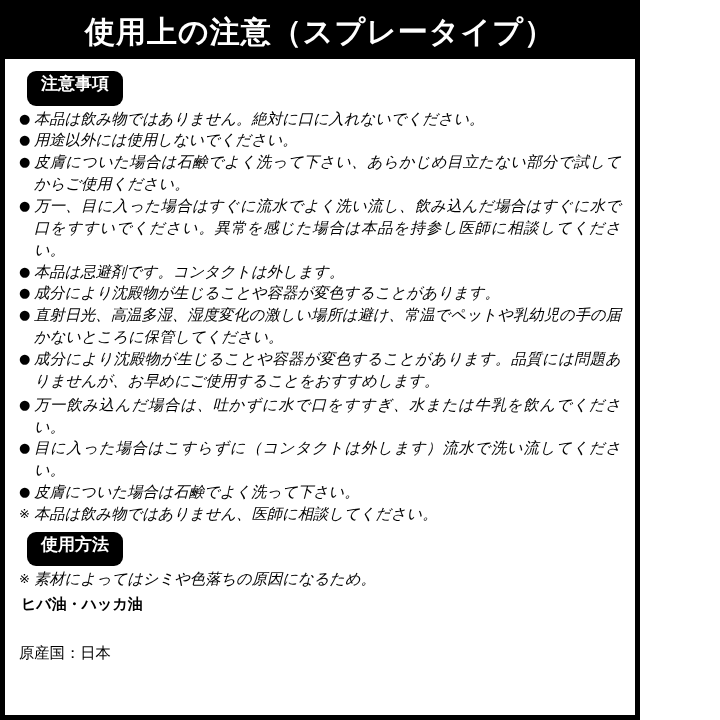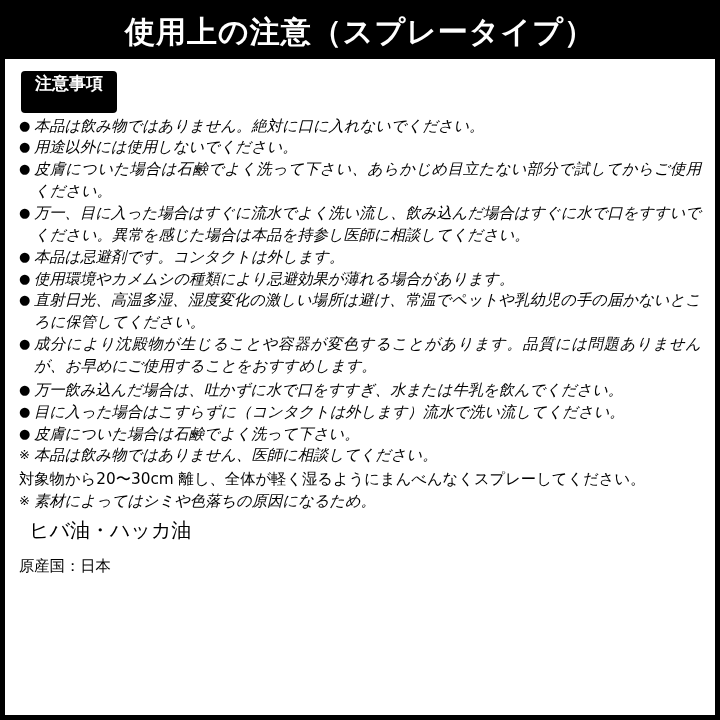--- a/index.html
+++ b/index.html
@@ -8,21 +8,21 @@
   }
   body {
     width: 720px;
     height: 720px;
     background: #ffffff;
     font-family: "DejaVu Sans", "Liberation Sans", sans-serif;
     color: #000000;
     overflow: hidden;
   }
   .page {
-    width: 720px;
+    width: 640px;
     height: 720px;
     box-sizing: border-box;
     border: 5px solid #000000;
     background: #ffffff;
     position: relative;
   }
   .title-bar {
     background: #000000;
     color: #ffffff;
     height: 54px;
@@ -44,23 +44,23 @@
   }
   .section {
     margin-bottom: 2px;
   }
   .section-head {
     display: inline-block;
     background: #000000;
     color: #ffffff;
     font-weight: bold;
     font-size: 17px;
-    padding: 3px 14px 19px 14px;
-    border-radius: 4px;
-    margin: 4px 0 3px 2px;
+    padding: 3px 14px 12px 14px;
+    border-radius: 9px;
+    margin: 4px 0 3px 8px;
     line-height: 1.15;
   }
   .lines {
     font-size: 15.3px;
     line-height: 1.43;
   }
   .line {
     display: flex;
     align-items: flex-start;
     margin-bottom: 0px;
@@ -74,28 +74,29 @@
   .line-text {
     flex: 1 1 auto;
     text-align: justify;
     font-style: italic;
   }
   .plain {
     margin-bottom: 0px;
     text-align: justify;
   }
   .ingredients {
-    font-size: 20px;
+    font-size: 15px;
     line-height: 1.5;
-    margin: 2px 0 0 10px;
+    margin: 2px 0 0 2px;
+    font-weight: bold;
   }
   .footer {
     font-size: 15.3px;
     line-height: 1.55;
-    margin-top: 10px;
+    margin-top: 26px;
   }
   .footer div { margin-bottom: 1px; }
 </style>
 </head>
 <body>
 
 <div class="page">
 
   <div class="title-bar">
     <div class="title-text">使用上の注意（スプレータイプ）</div>
@@ -121,21 +122,21 @@
         <div class="line">
           <span class="bullet">●</span>
           <span class="line-text">万一、目に入った場合はすぐに流水でよく洗い流し、飲み込んだ場合はすぐに水で口をすすいでください。異常を感じた場合は本品を持参し医師に相談してください。</span>
         </div>
         <div class="line">
           <span class="bullet">●</span>
           <span class="line-text">本品は忌避剤です。コンタクトは外します。</span>
         </div>
         <div class="line">
           <span class="bullet">●</span>
-          <span class="line-text">使用環境やカメムシの種類により忌避効果が薄れる場合があります。</span>
+          <span class="line-text">成分により沈殿物が生じることや容器が変色することがあります。</span>
         </div>
         <div class="line">
           <span class="bullet">●</span>
           <span class="line-text">直射日光、高温多湿、湿度変化の激しい場所は避け、常温でペットや乳幼児の手の届かないところに保管してください。</span>
         </div>
         <div class="line">
           <span class="bullet">●</span>
           <span class="line-text">成分により沈殿物が生じることや容器が変色することがあります。品質には問題ありませんが、お早めにご使用することをおすすめします。</span>
         </div>
       </div>
@@ -156,22 +157,22 @@
           <span class="line-text">皮膚についた場合は石鹸でよく洗って下さい。</span>
         </div>
         <div class="line">
           <span class="bullet">※</span>
           <span class="line-text">本品は飲み物ではありません、医師に相談してください。</span>
         </div>
       </div>
     </div>
 
     <div class="section">
+      <div class="section-head">使用方法</div>
       <div class="lines">
-        <div class="plain">対象物から20〜30cm 離し、全体が軽く湿るようにまんべんなくスプレーしてください。</div>
         <div class="line">
           <span class="bullet">※</span>
           <span class="line-text">素材によってはシミや色落ちの原因になるため。</span>
         </div>
       </div>
     </div>
 
     <div class="section">
       <div class="ingredients">ヒバ油・ハッカ油</div>
     </div>

